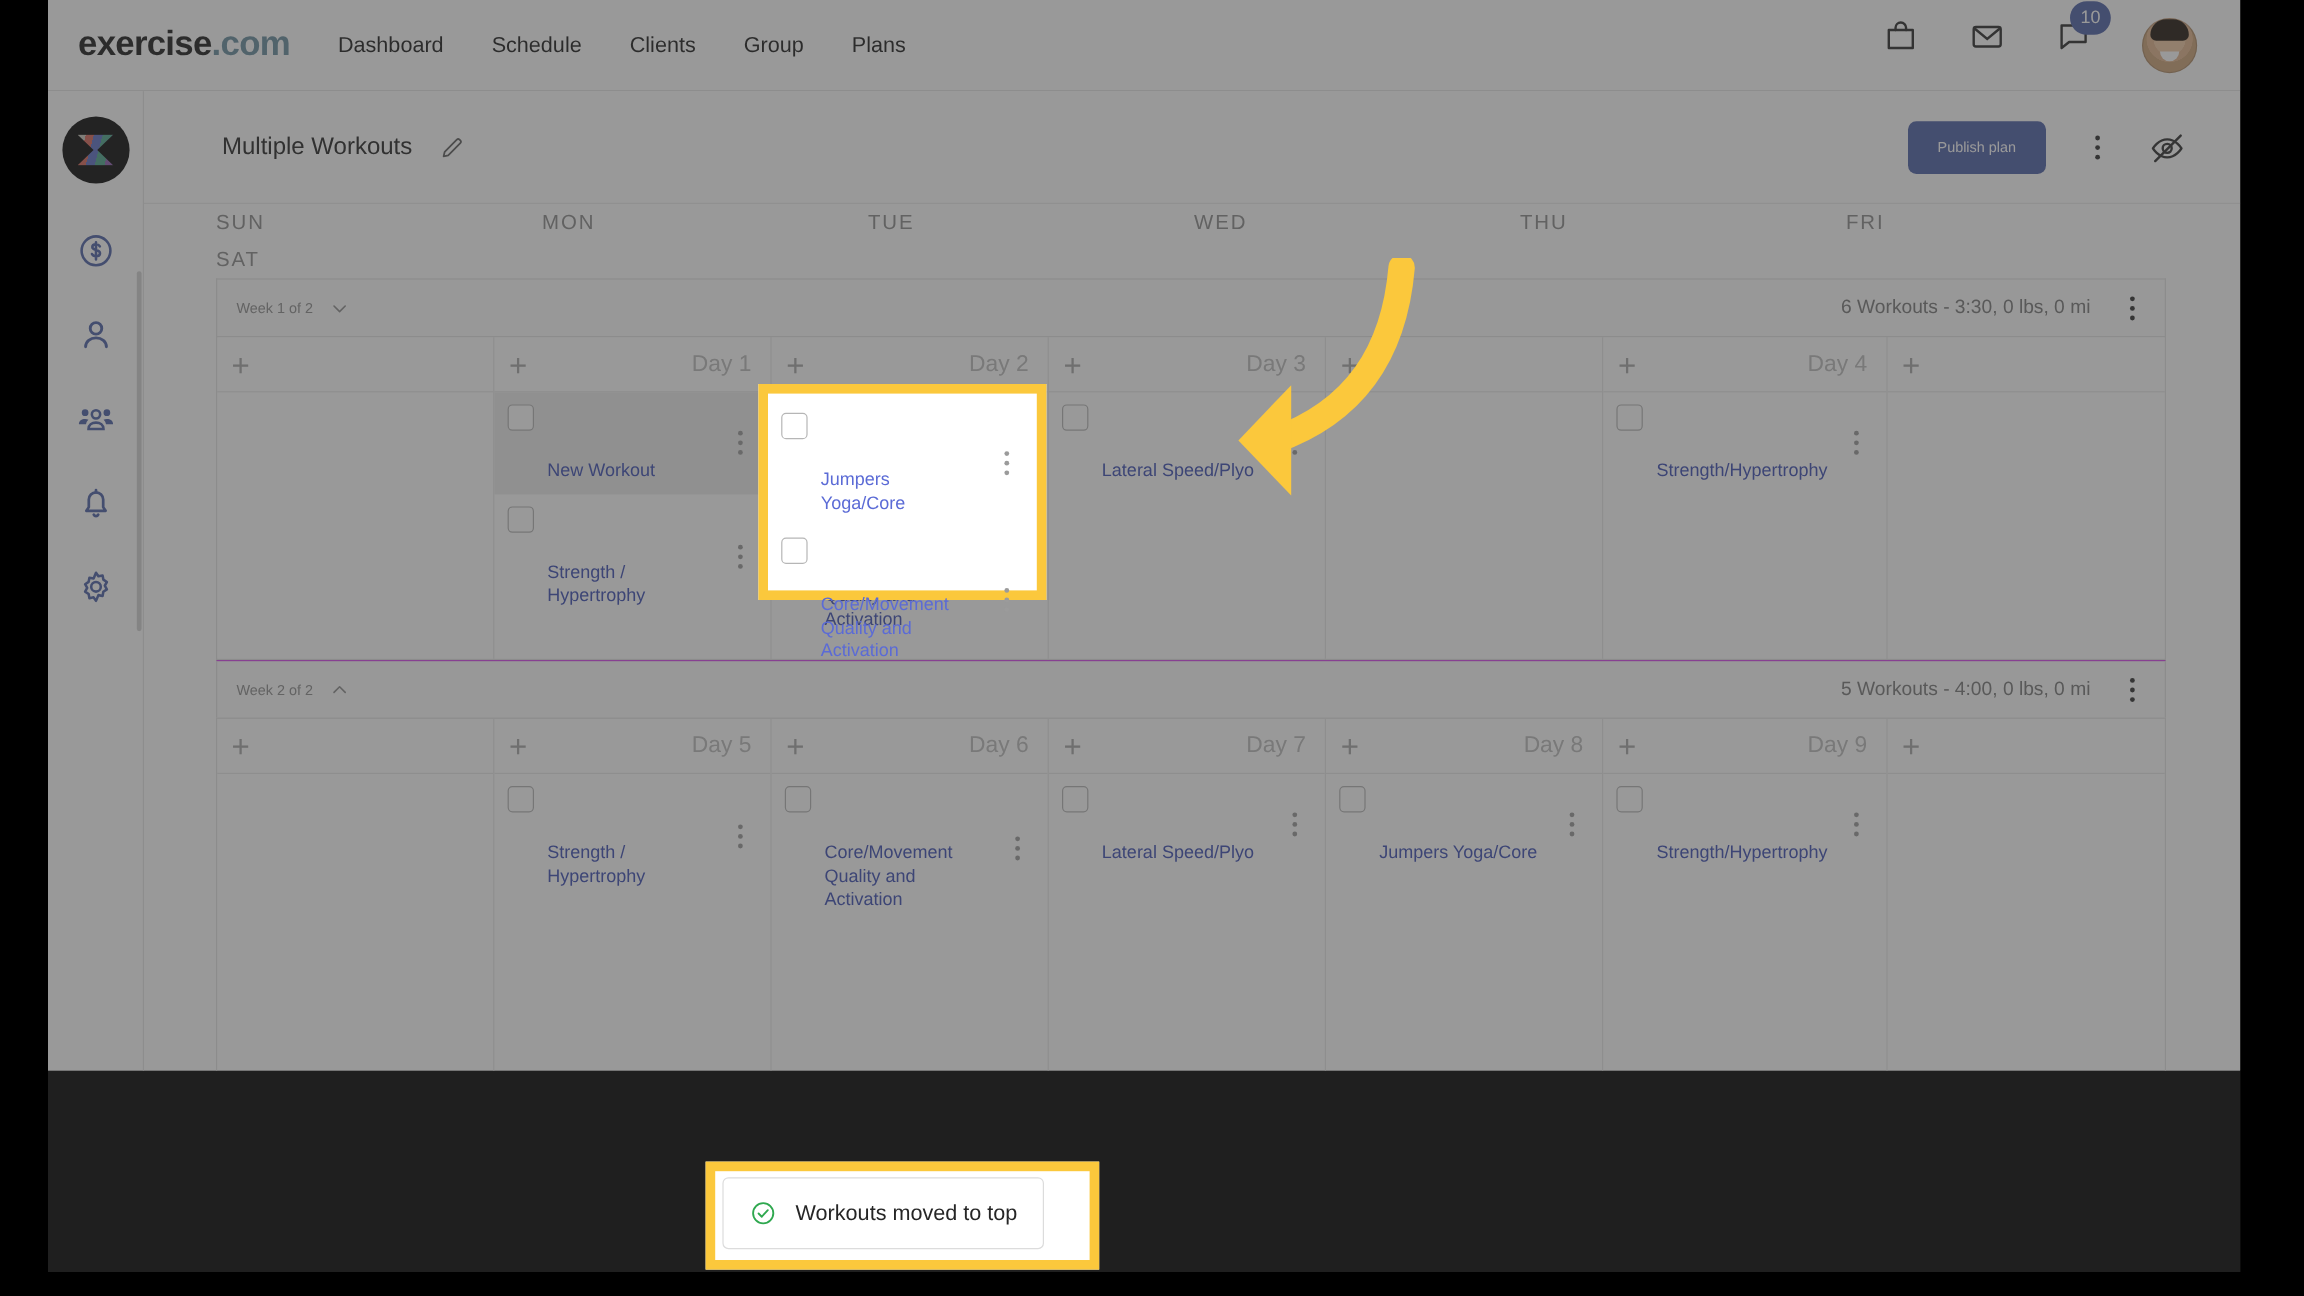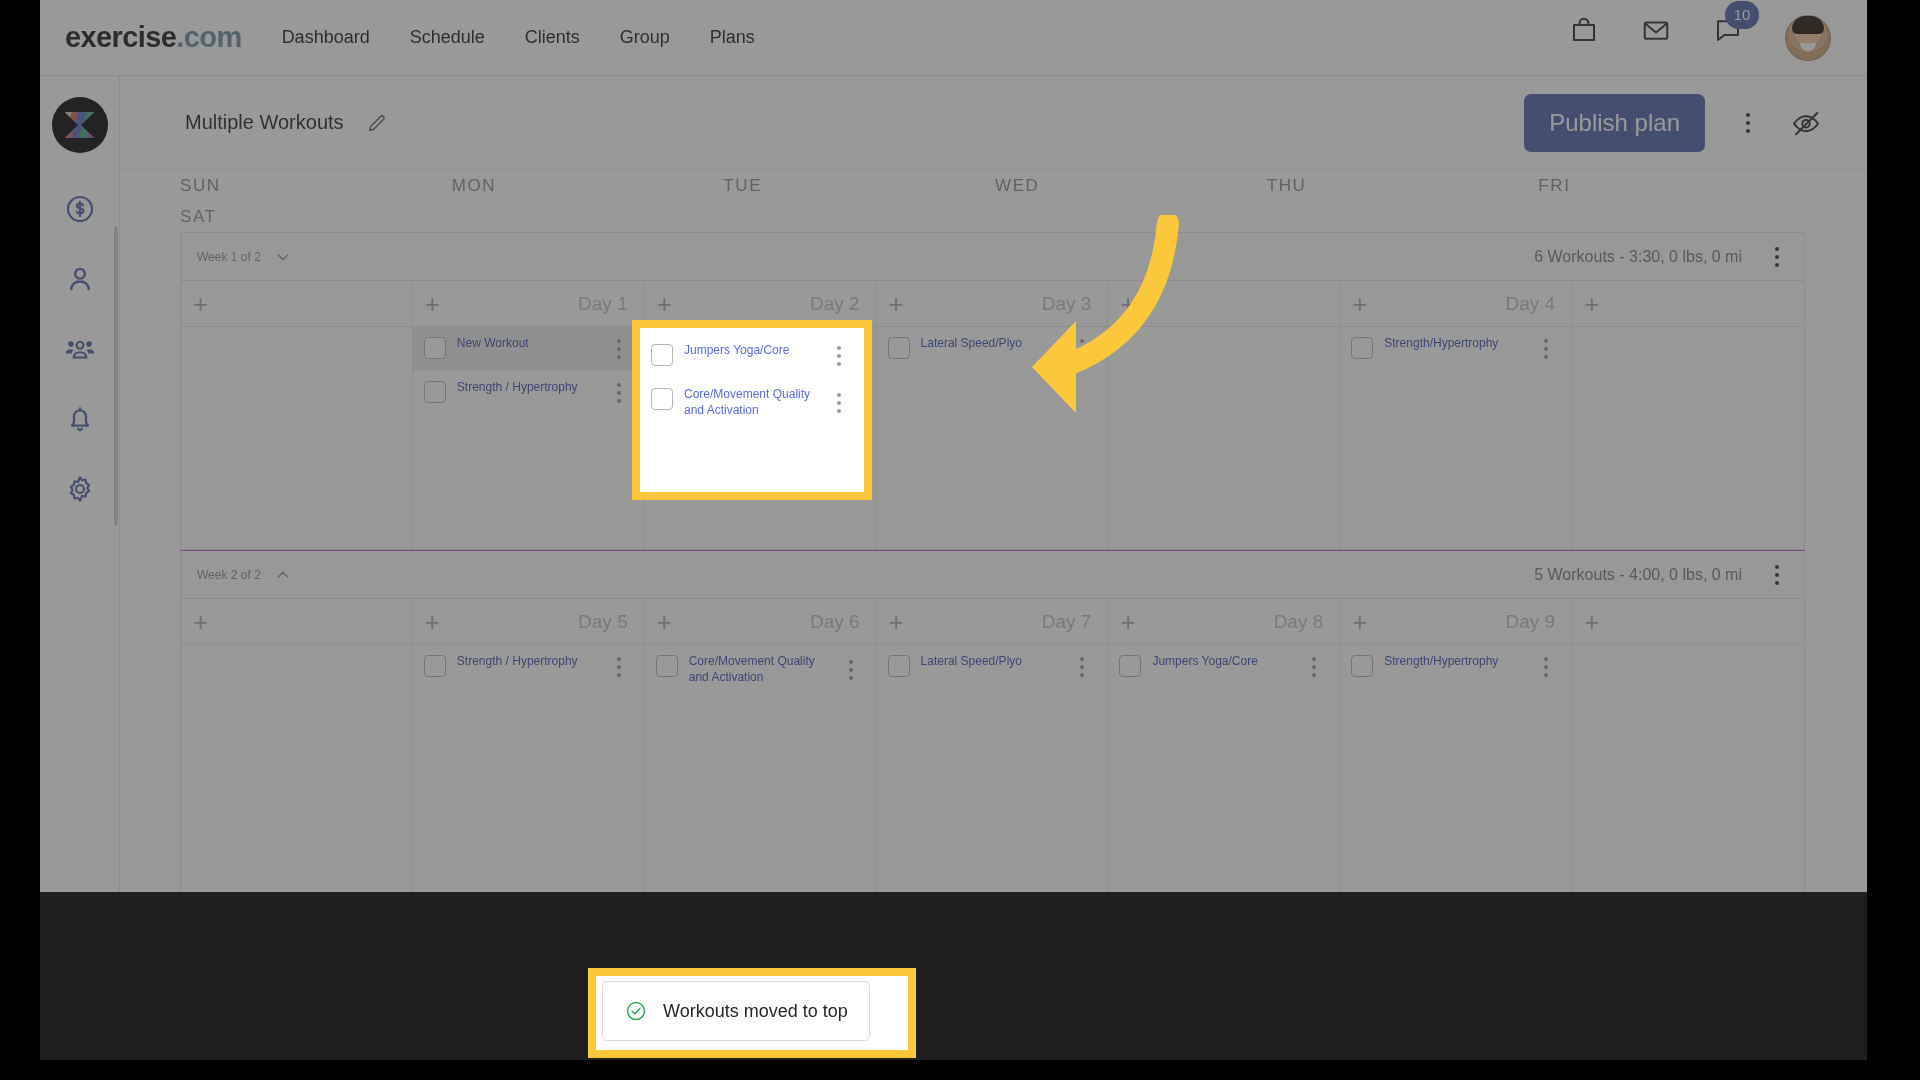--- a/index.html
+++ b/index.html
@@ -98,21 +98,21 @@
     position:absolute; left:80px; top:76px; width:1747px; height:94px;
     background:#fff; display:flex; align-items:center;
     border-bottom:1px solid #ececec;
   }
   .plantitle { margin-left:65px; font-size:20px; color:#262626; }
   .pencil { margin-left:22px; width:22px; height:22px; color:#5f5f5f; cursor:pointer; }
   .pencil svg{ width:22px; height:22px; display:block; }
   .planright { margin-left:auto; display:flex; align-items:center; gap:30px; padding-right:46px; }
   .btn-publish {
     background:#4f62a8; color:#fff; border:none; border-radius:7px;
-    font-size:24px; padding:15px 25px; cursor:pointer;
+    font-size:12px; padding:15px 25px; cursor:pointer;
     font-family:"Liberation Sans", sans-serif;
   }
   .kebab { width:26px; height:26px; cursor:pointer; color:#2f2f2f; display:flex; flex-direction:column; align-items:center; justify-content:center; gap:4px; }
   .kebab i { width:4px; height:4px; border-radius:50%; background:currentColor; display:block; }
   .eyeoff { width:30px; height:30px; color:#2f2f2f; cursor:pointer; }
   .eyeoff svg{ width:30px; height:30px; display:block; }
 
   
   .cal { position:absolute; left:80px; top:170px; width:1747px; height:910px; background:#fff; }
   .dow {
@@ -143,21 +143,21 @@
   }
   .plus { font-size:26px; color:#a8a8a8; line-height:1; cursor:pointer; font-weight:300; }
   .daynum { font-size:19px; color:#bcbcbc; }
 
   .wk { display:flex; align-items:flex-start; padding:9px 12px 9px 11px; gap:11px; cursor:pointer; position:relative; }
   .wk.sel { background:#ececec; }
   .cb {
     flex:0 0 auto; width:22px; height:22px; border:1px solid #b6b6b6;
     border-radius:4px; background:#fff; cursor:pointer; margin-top:1px;
   }
-  .wkname { font-size:12px; color:#3f51b5; line-height:1.30; flex:1; }
+  .wkname { font-size:15px; color:#3f51b5; line-height:1.30; flex:1;margin-top:47px; }
   .wkdots { margin-left:auto; align-self:center; }
   .wkdots i { background:#9b9b9b; }
 
   .grid-wk2 .col { min-height:300px; }
 
   
   .hl { position:absolute; border:8px solid #fbc83c; z-index:60; }
   .hl-card { left:632px; top:320px; width:240px; height:180px; background:#fff; }
   .hl-toast{ left:588px; top:968px; width:328px; height:90px; background:#fff; }
 

